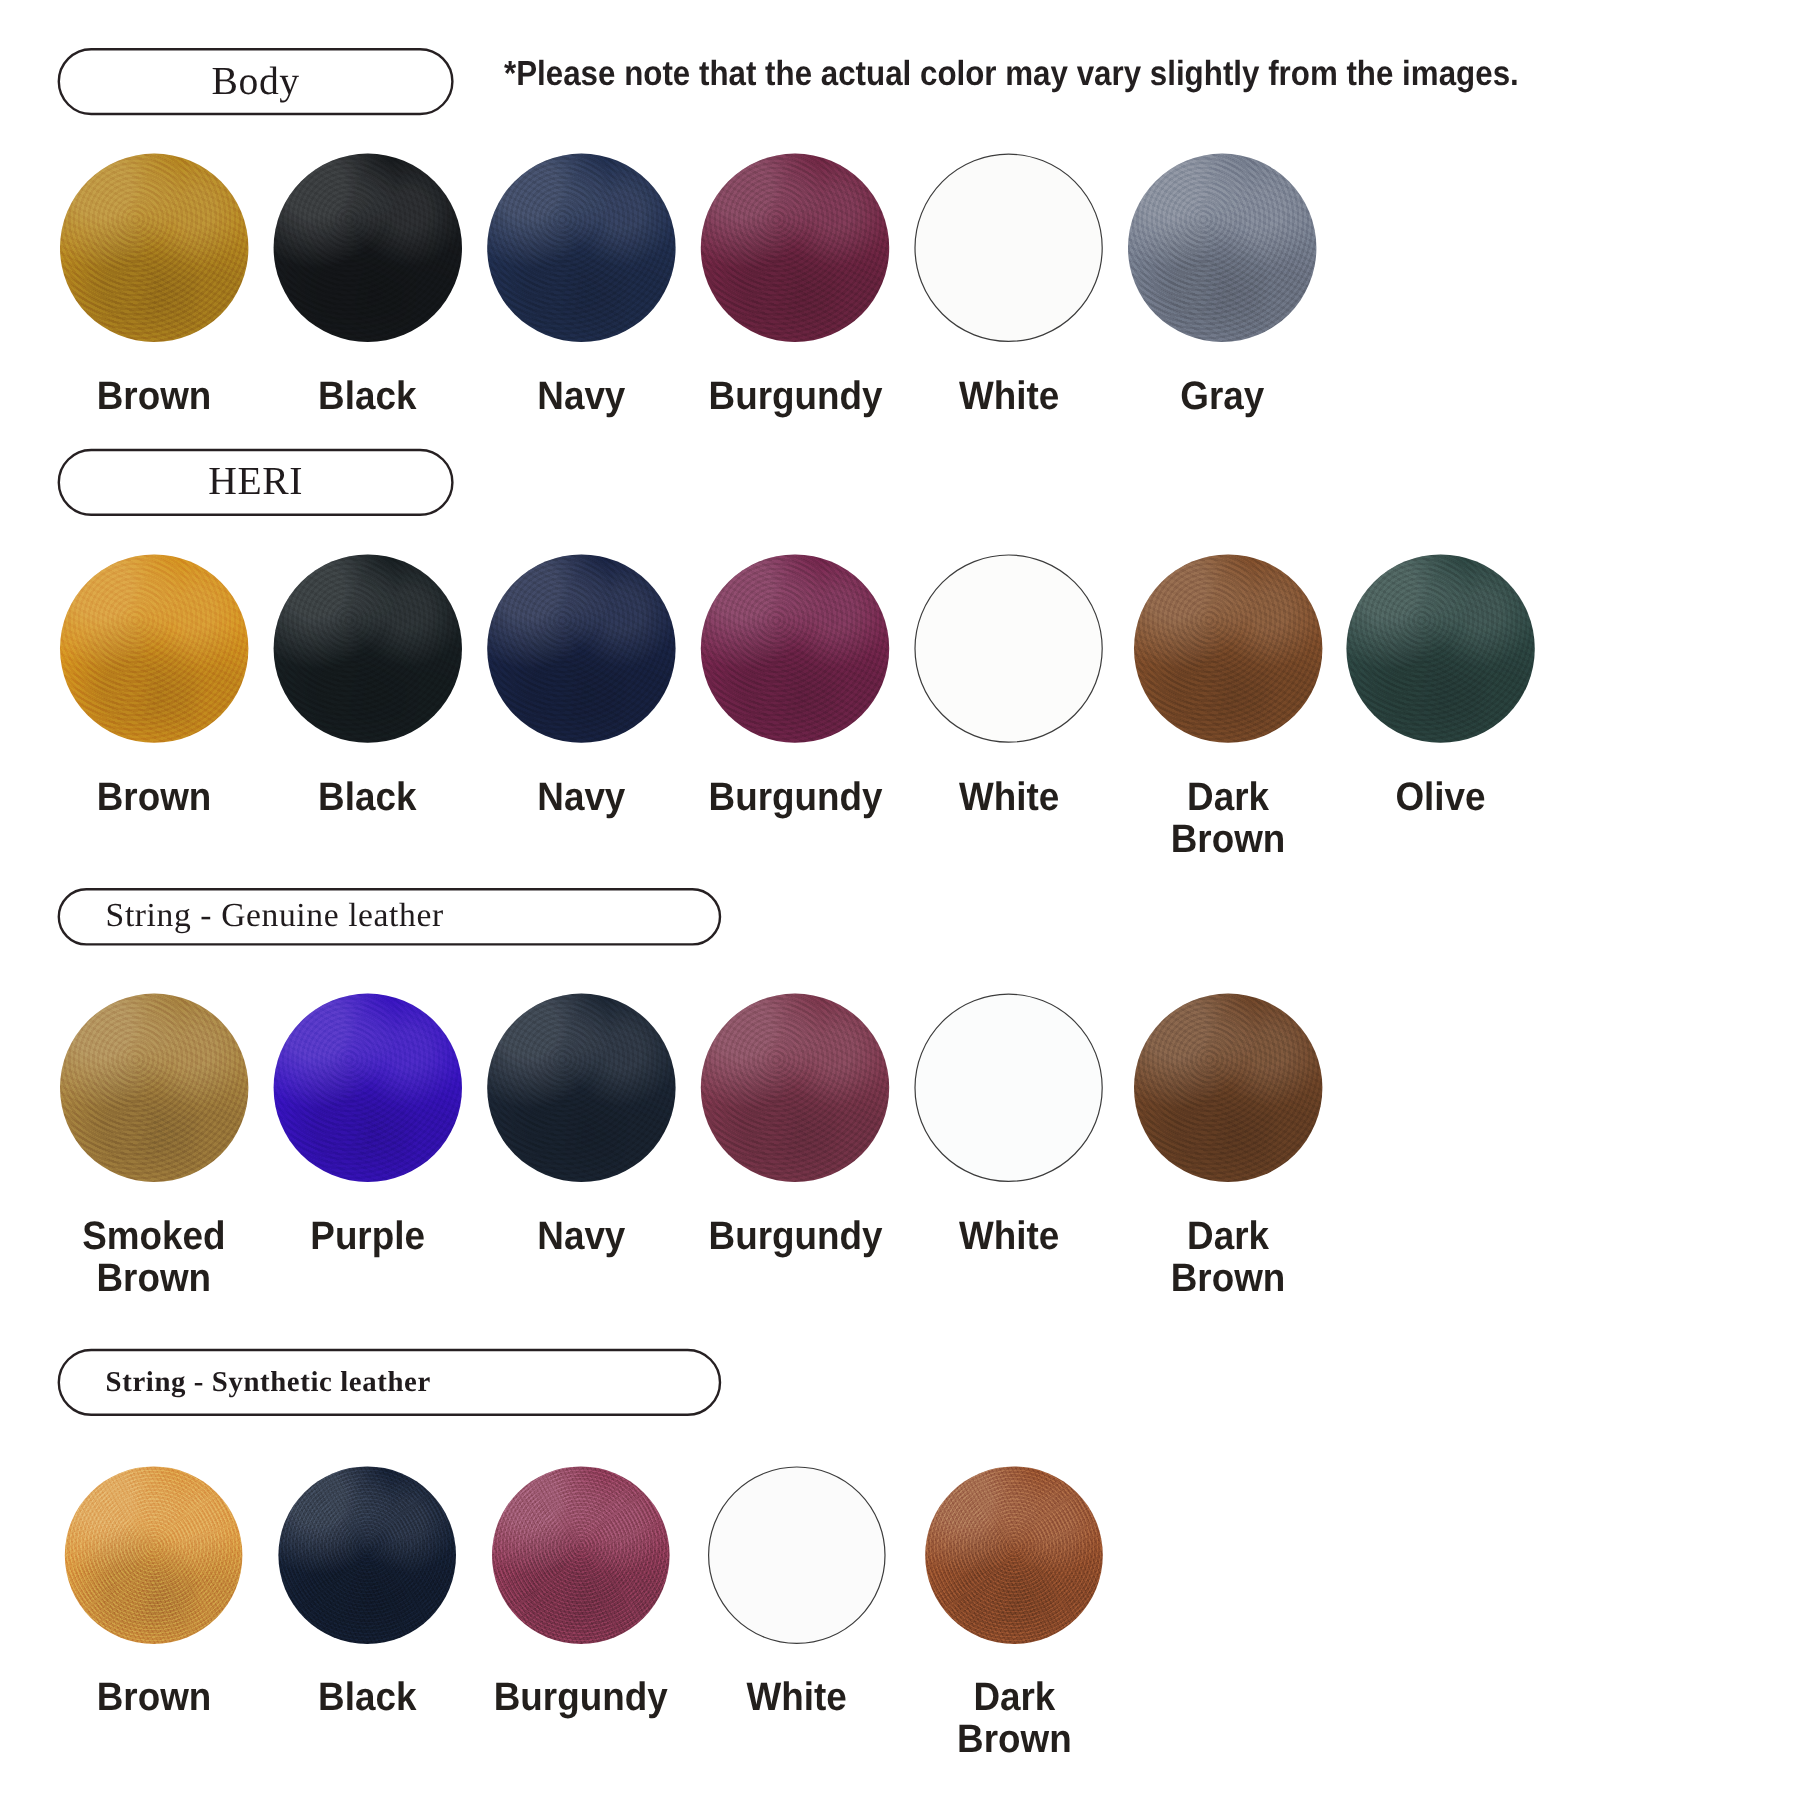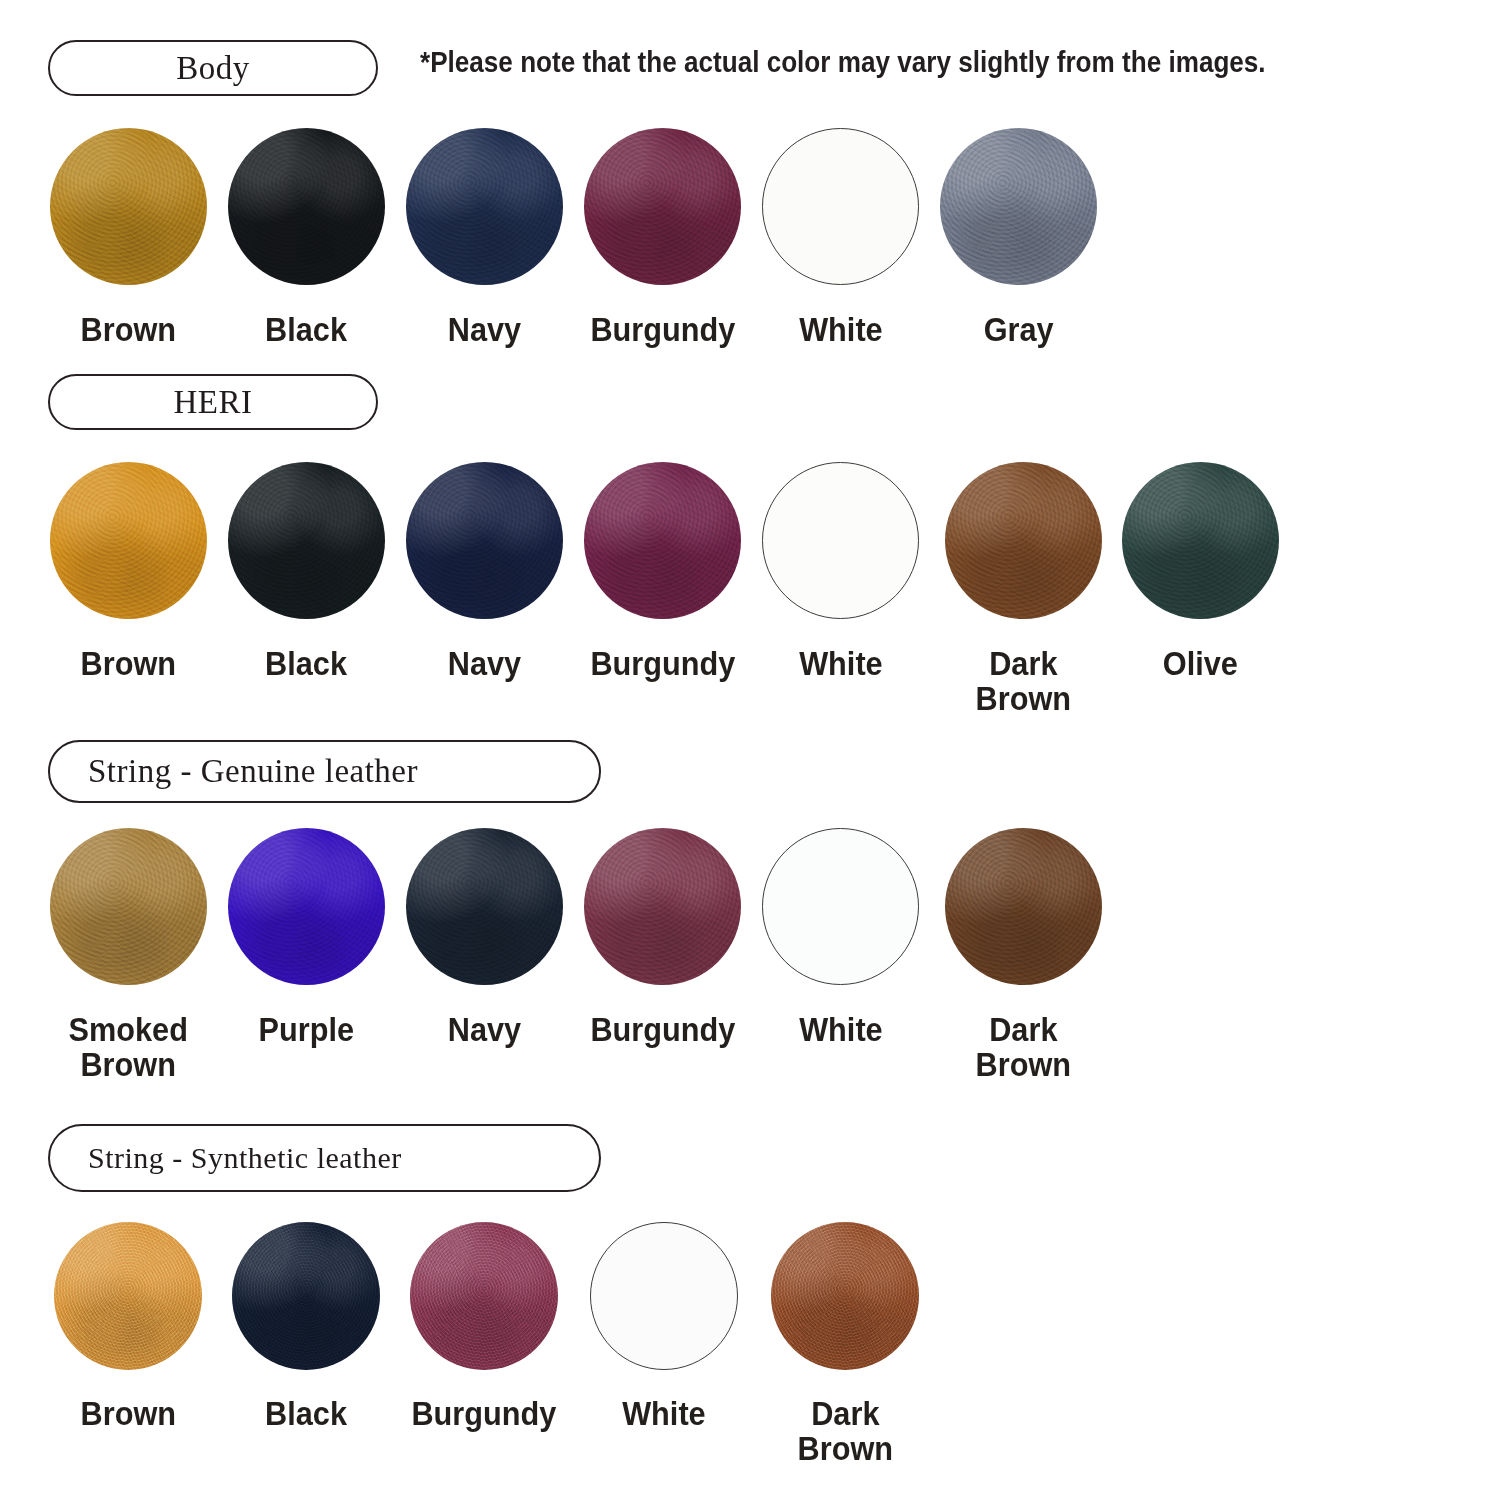--- a/index.html
+++ b/index.html
@@ -179,21 +179,21 @@
       <div class="dot" style="width: 157px; height: 157px; background-color: rgb(123, 75, 41);"></div>
       <div class="label" style="margin-top: 28px; font-size: 33px; color: rgb(35, 31, 28);">Dark
 Brown</div>
     </div>
     <div class="cell" style="left:1122px; width:157px;">
       <div class="dot" style="width: 157px; height: 157px; background-color: rgb(43, 68, 64);"></div>
       <div class="label" style="margin-top: 28px; font-size: 33px; color: rgb(35, 31, 28);">Olive</div>
     </div>
   </div>
 
-  <div class="pill left" style="left: 48px; top: 740px; width: 553px; height: 63px; font-size: 33px; padding-left: 38px; border-color: rgb(38, 32, 34);">
+  <div class="pill left" style="left: 48px; top: 740px; width: 553px; height: 48px; font-size: 28px; padding-left: 38px; border-color: rgb(38, 32, 34);">
     <span>String - Genuine leather</span>
   </div>
 
   <div class="row" style="top:828px;">
     <div class="cell" style="left:50px; width:157px;">
       <div class="dot" style="width: 157px; height: 157px; background-color: rgb(165, 127, 62);"></div>
       <div class="label" style="margin-top: 28px; font-size: 33px; color: rgb(35, 31, 28);">Smoked
 Brown</div>
     </div>
     <div class="cell" style="left:228px; width:157px;align-items:center;">
@@ -212,21 +212,21 @@
       <div class="dot plain outlined" style="width: 157px; height: 157px; background-color: rgb(251, 252, 252);"></div>
       <div class="label" style="margin-top: 28px; font-size: 33px; color: rgb(35, 31, 28);">White</div>
     </div>
     <div class="cell" style="left:940px; width:167px;">
       <div class="dot" style="width: 157px; height: 157px; background-color: rgb(106, 66, 38);"></div>
       <div class="label" style="margin-top: 28px; font-size: 33px; color: rgb(35, 31, 28);">Dark
 Brown</div>
     </div>
   </div>
 
-  <div class="pill left" style="left: 48px; top: 1124px; width: 553px; height: 68px; font-size: 30px; padding-left: 38px; border-color: rgb(38, 32, 34);">
+  <div class="pill left" style="left: 48px; top: 1124px; width: 553px; height: 56px; font-size: 24px; padding-left: 38px; border-color: rgb(38, 32, 34); font-weight: bold;">
     <span>String - Synthetic leather</span>
   </div>
 
   <div class="row" style="top:1222px;">
     <div class="cell" style="left:54px; width:148px;">
       <div class="dot grainy" style="width: 148px; height: 148px; background-color: rgb(220, 155, 67);"></div>
       <div class="label" style="margin-top: 27px; font-size: 33px; color: rgb(35, 31, 28);">Brown</div>
     </div>
     <div class="cell" style="left:232px; width:148px;">
       <div class="dot grainy" style="width: 148px; height: 148px; background-color: rgb(20, 31, 51);"></div>

